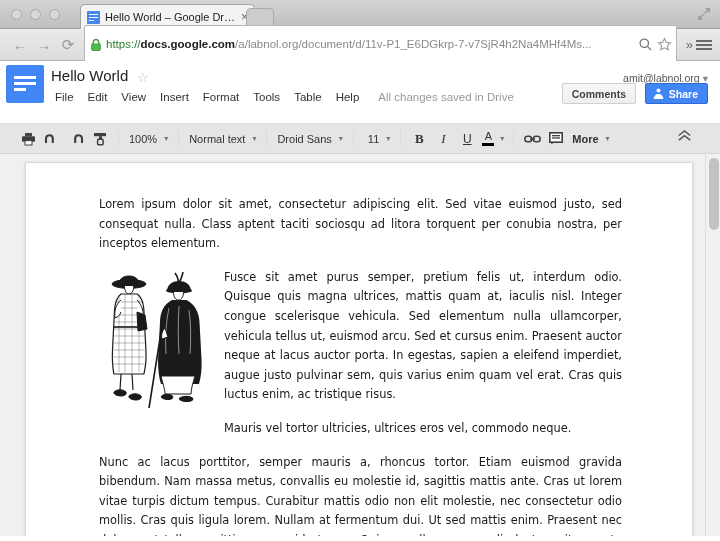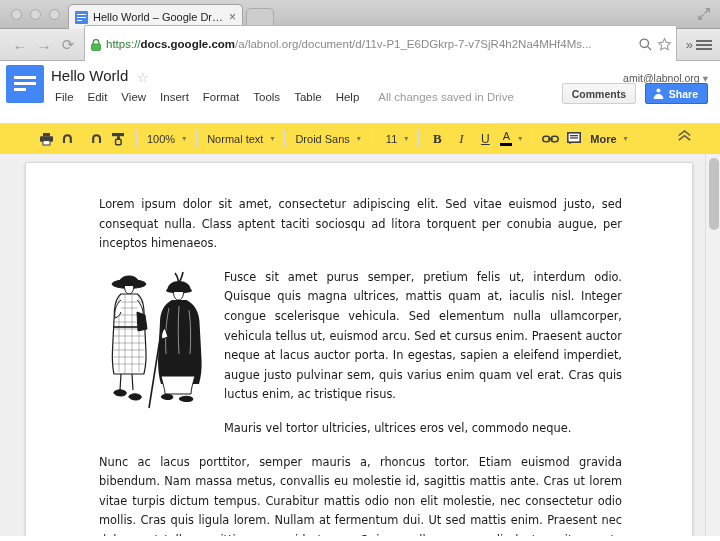--- a/index.html
+++ b/index.html
@@ -36,21 +36,21 @@
     border-radius: 50%;
     border: 1px solid #a8a8a8;
     background: #d8d8d8;
   }
   #tl-close { left: 11px; }
   #tl-min   { left: 30px; }
   #tl-max   { left: 49px; }
 
   #tab-active {
     position: absolute;
-    left: 68px; top: 4px;
+    left: 80px; top: 4px;
     height: 25px;
     width: 175px;
     background: #f3f3f3;
     border: 1px solid #a3a3a3;
     border-bottom: none;
     border-radius: 5px 5px 0 0;
     display: flex;
     align-items: center;
     padding: 0 6px;
     overflow: hidden;
@@ -253,25 +253,25 @@
     border-radius: 2px;
     display: flex; align-items: center;
     cursor: pointer;
   }
   #share-btn .lock-person { margin-right: 5px; display:flex; }
 
   
   #docs-toolbar {
     position: relative;
     height: 30px;
-    background: #fde047;
+    background: #e5e5e5;
     border-bottom: 1px solid #d6d6d6;
     display: flex;
     align-items: center;
-    padding-left: 34px;
+    padding-left: 16px;
     font-size: 11px;
     color: #333;
   }
   .tb-btn {
     width: 24px; height: 22px;
     display: flex; align-items: center; justify-content: center;
     cursor: pointer;
     flex: 0 0 auto;
   }
   .tb-sep {
@@ -543,21 +543,21 @@
       <svg width="15" height="12" viewBox="0 0 15 12">
         <path d="M1.8 5.5L7.5 1l5.7 4.5" fill="none" stroke="#555" stroke-width="1.5"></path>
         <path d="M1.8 10.2L7.5 5.7l5.7 4.5" fill="none" stroke="#555" stroke-width="1.5"></path>
       </svg>
     </span>
   </div>
 
   <div id="canvas">
     <div id="page">
 
-      <p class="para">Lorem ipsum dolor sit amet, consectetur adipiscing elit. Sed vitae euismod justo, sed consequat nulla. Class aptent taciti sociosqu ad litora torquent per conubia augue, per inceptos himenaeos.</p>
+      <p class="para">Lorem ipsum dolor sit amet, consectetur adipiscing elit. Sed vitae euismod justo, sed consequat nulla. Class aptent taciti sociosqu ad litora torquent per conubia nostra, per inceptos elementum.</p>
 
       <div id="figure">
         <svg viewBox="0 0 107 150" width="107" height="150">
           <rect x="0" y="0" width="107" height="150" fill="#ffffff"></rect>
           <g stroke="#1a1a1a" fill="none" stroke-width="1">
 
             <ellipse cx="30" cy="14" rx="17" ry="4.4" fill="#1a1a1a"></ellipse>
             <path d="M20 13c1-5 5-7 10-7s9 2 10 7" fill="#1a1a1a"></path>
 
             <path d="M25.5 16c0 5 2 8 4.6 8s4.6-3 4.6-8" fill="#ffffff" stroke="#1a1a1a"></path>

